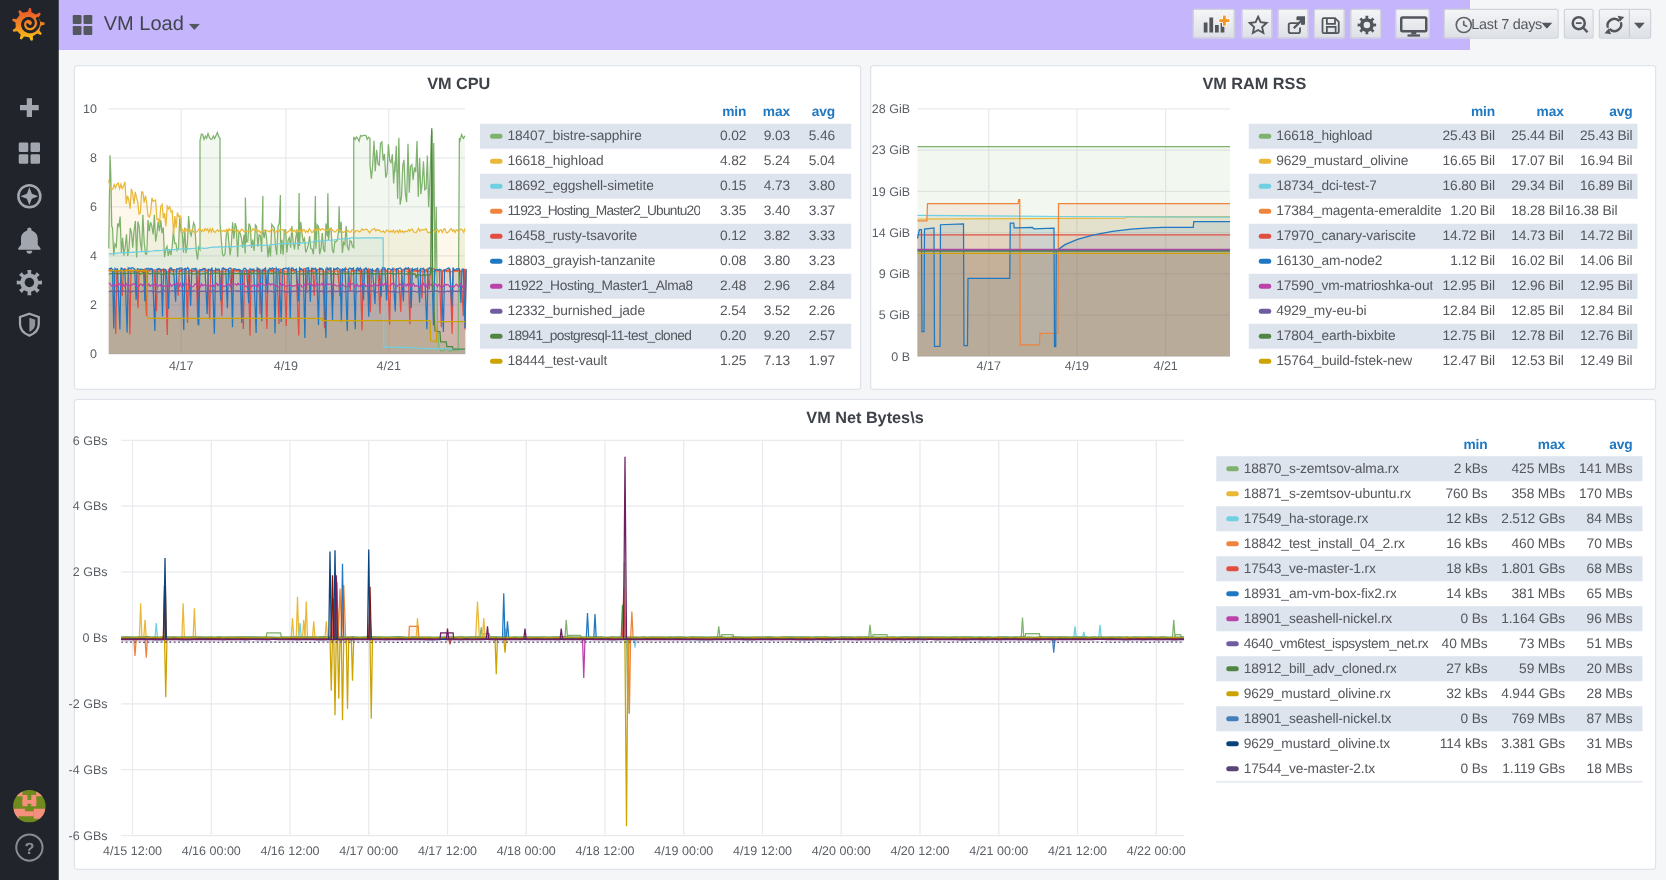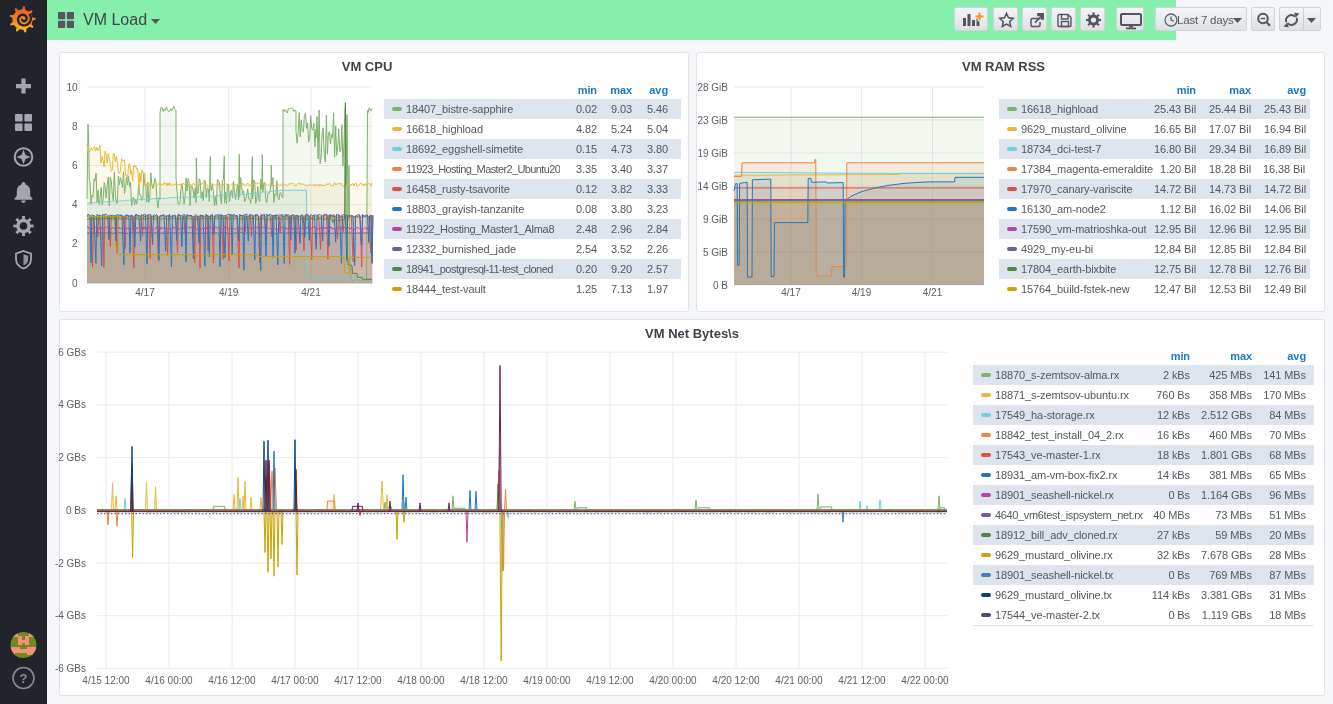--- a/index.html
+++ b/index.html
@@ -1,18 +1,18 @@
 <!DOCTYPE html>
 <html><head><meta charset="utf-8"><title>VM Load - Grafana</title>
 <style>
 *{margin:0;padding:0;box-sizing:border-box}
 html,body{width:1333px;height:704px;overflow:hidden;background:#f5f6f8;
   font-family:"Liberation Sans",sans-serif;position:relative}
 #sidebar{position:absolute;left:0;top:0;width:47px;height:704px;background:#21242b;z-index:10}
-#navbar{position:absolute;left:0;top:0;width:1176px;height:40px;background:#86efac;z-index:5}
+#navbar{position:absolute;left:0;top:0;width:1176px;height:40px;background:#c4b5fd;z-index:5}
 #title{position:absolute;left:83px;top:11px;font-size:16px;color:#41444b}
 .btn{position:absolute;top:7px;height:24px;border:1px solid #d0d4da;border-radius:2px;
   background:linear-gradient(#f4f5f7,#dde0e5)}
 .btn svg{display:block}
 .tptext{position:absolute;left:21px;top:5.5px;font-size:11.5px;letter-spacing:-0.2px;color:#55595f;white-space:nowrap}
 .panel{position:absolute;background:#fff;border:1px solid #e0e4ea;border-radius:3px;z-index:1}
 .ptitle{position:absolute;width:100%;text-align:center;top:6px;font-size:13px;
   font-weight:bold;color:#3e4249}
 .legend{position:absolute;z-index:7;font-size:11px;color:#54575c;letter-spacing:-0.1px}
 .lhead{position:relative}
@@ -454,21 +454,21 @@
       <em>18734_dci-test-7</em>
       <span style="right:114px">16.80 Bil</span>
       <span style="right:59px">29.34 Bil</span>
       <span style="right:4px">16.89 Bil</span>
     </div>
     <div class="lrow">
       <i style="background:#EF843C"></i>
       <em>17384_magenta-emeraldite</em>
       <span style="right:114px">1.20 Bil</span>
       <span style="right:59px">18.28 Bil</span>
-      <span style="right:5px">16.38 Bil</span>
+      <span style="right:16px">16.38 Bil</span>
     </div>
     <div class="lrow odd">
       <i style="background:#E24D42"></i>
       <em>17970_canary-variscite</em>
       <span style="right:114px">14.72 Bil</span>
       <span style="right:59px">14.73 Bil</span>
       <span style="right:4px">14.72 Bil</span>
     </div>
     <div class="lrow">
       <i style="background:#1F78C1"></i>
@@ -572,21 +572,21 @@
       <i style="background:#508642"></i>
       <em>18912_bill_adv_cloned.rx</em>
       <span style="right:124px">27 kBs</span>
       <span style="right:62px">59 MBs</span>
       <span style="right:8px">20 MBs</span>
     </div>
     <div class="lrow">
       <i style="background:#CCA300"></i>
       <em>9629_mustard_olivine.rx</em>
       <span style="right:124px">32 kBs</span>
-      <span style="right:62px">7.678 GBs</span>
+      <span style="right:62px">4.944 GBs</span>
       <span style="right:8px">28 MBs</span>
     </div>
     <div class="lrow odd">
       <i style="background:#447EBC"></i>
       <em>18901_seashell-nickel.tx</em>
       <span style="right:124px">0 Bs</span>
       <span style="right:62px">769 MBs</span>
       <span style="right:8px">87 MBs</span>
     </div>
     <div class="lrow">

